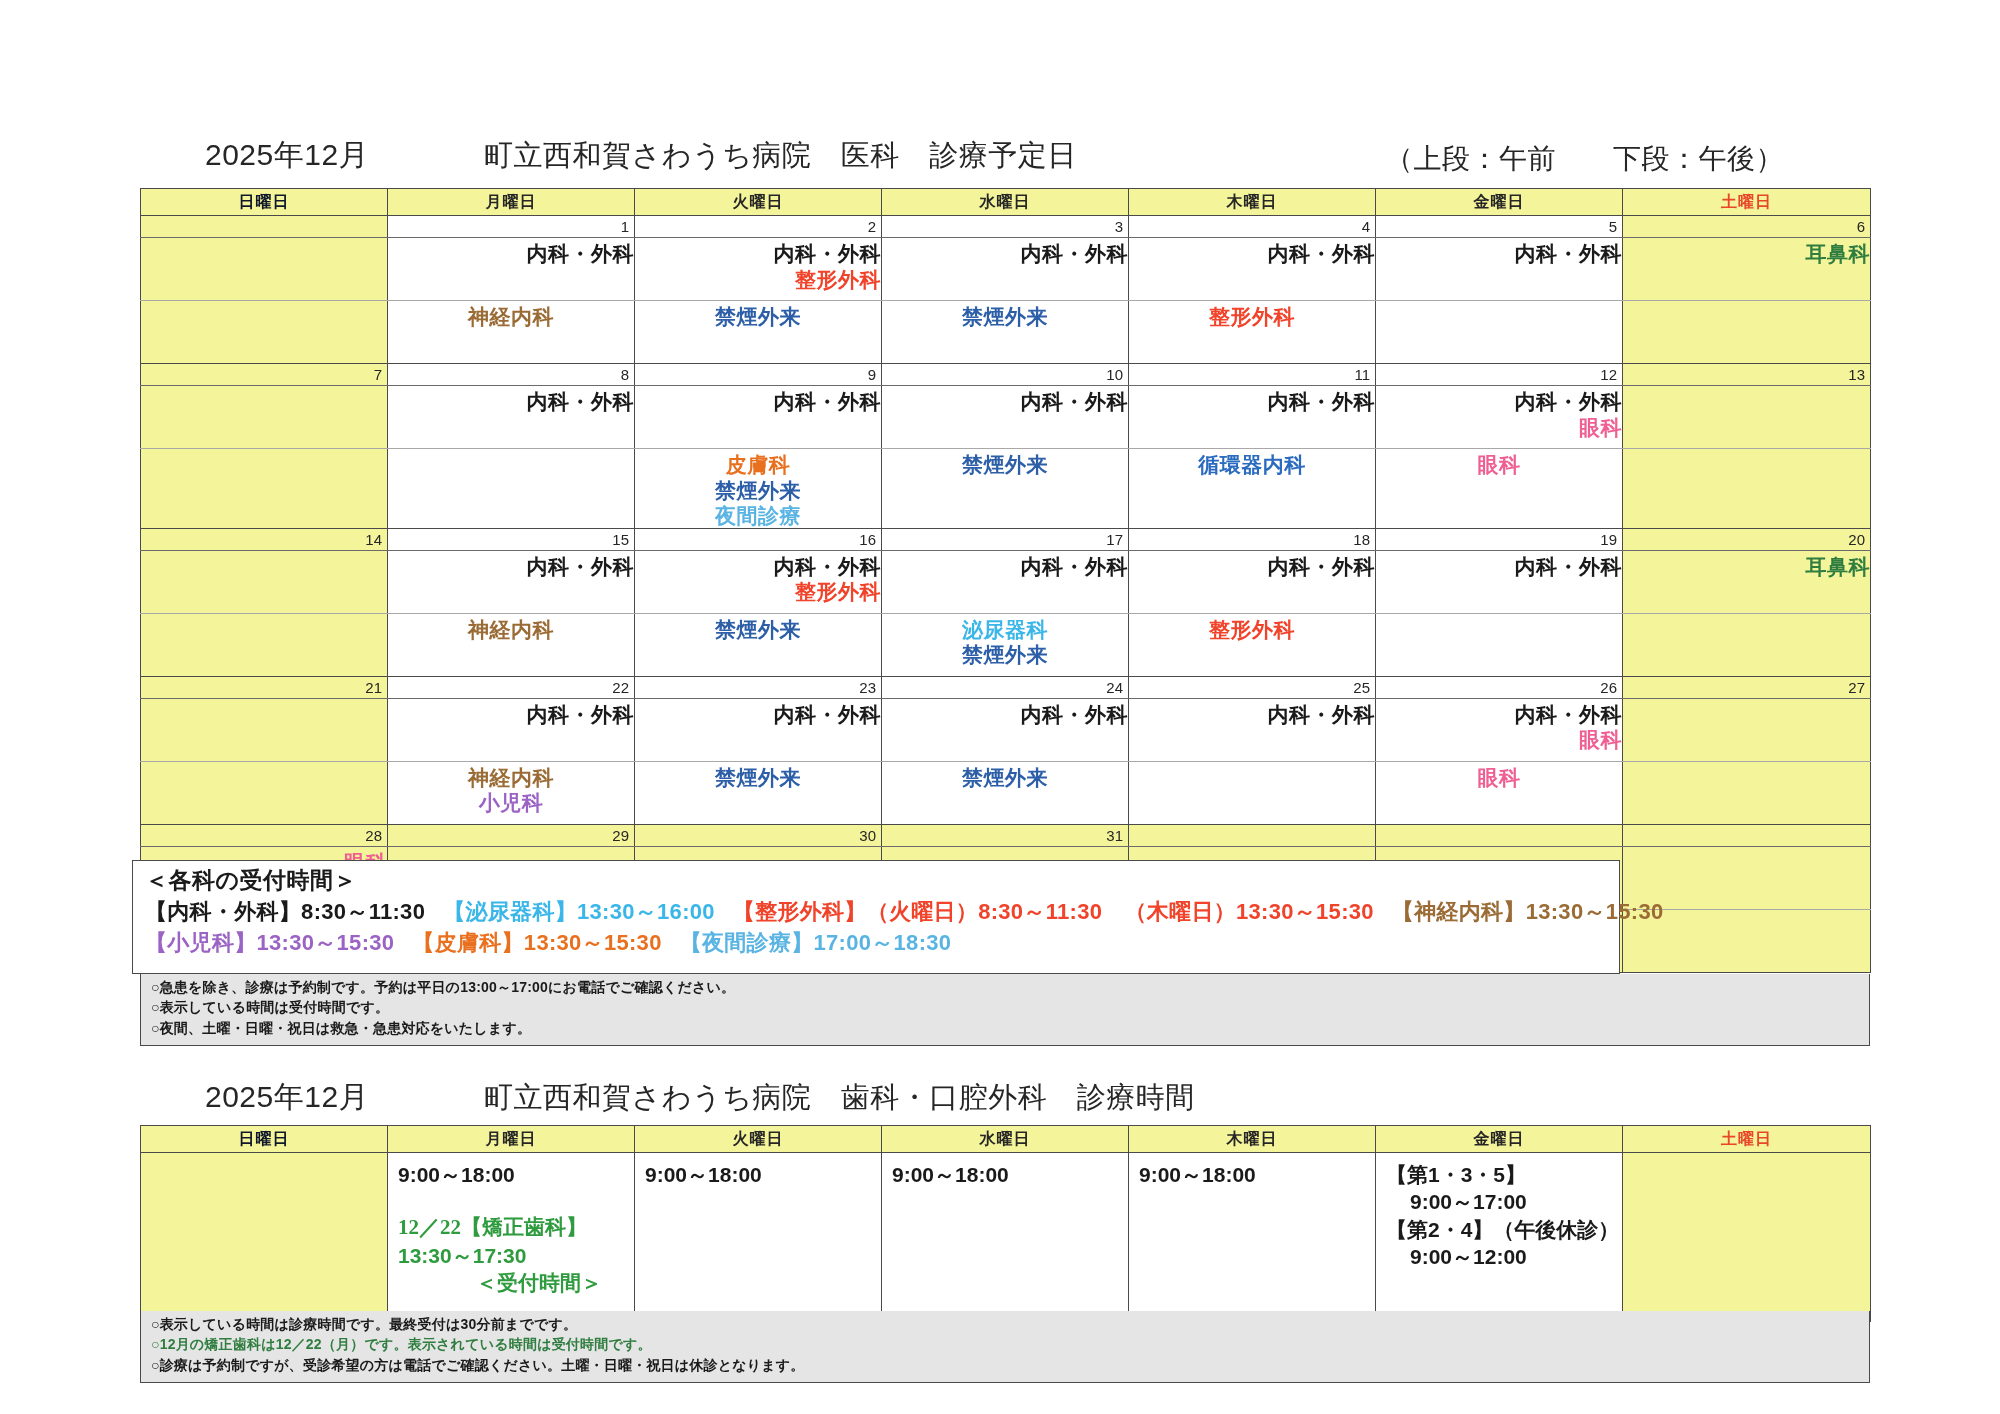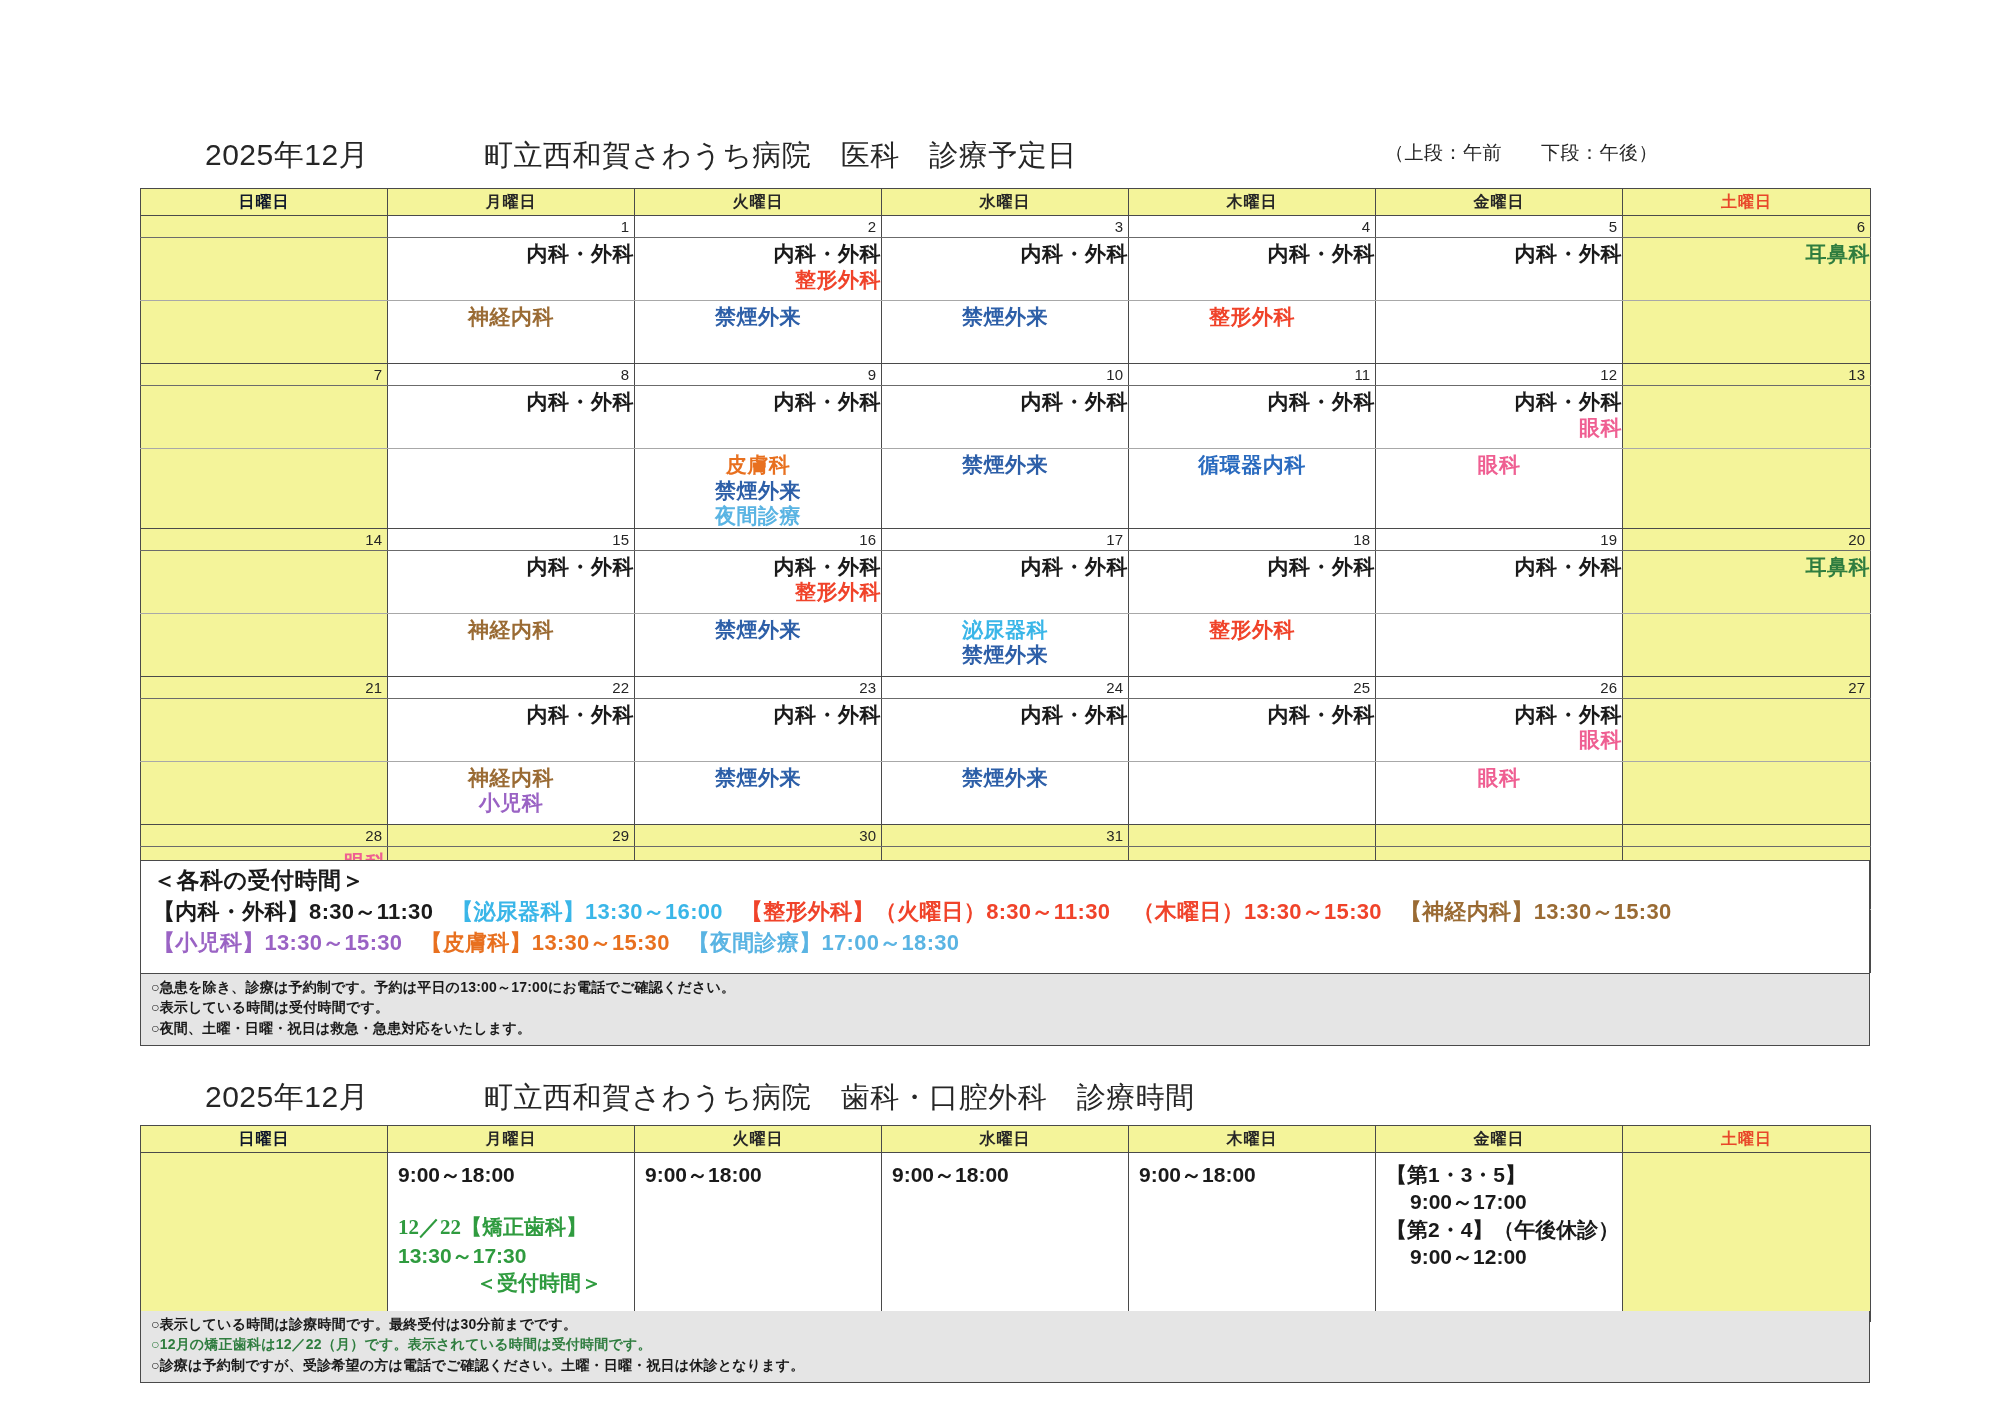--- a/index.html
+++ b/index.html
@@ -33,21 +33,21 @@
     font-size: 30px;
     letter-spacing: 0.5px;
     color: #262626;
   }
   .title-main {
     font-size: 29px;
     letter-spacing: 0.5px;
     color: #262626;
   }
   .title-note {
-    font-size: 19px;
+    font-size: 28px;
     color: #262626;
     letter-spacing: 0.5px;
   }
 
   
   table.cal {
     position: absolute;
     border-collapse: collapse;
     table-layout: fixed;
   }
@@ -432,21 +432,21 @@
           <td class="pm yellow"></td>
           <td class="pm yellow"></td>
           <td class="pm yellow"></td>
           <td class="pm yellow"></td>
           <td class="pm yellow"></td>
           <td class="pm yellow"></td>
         </tr>
       </tbody>
   </table>
 
-  <div class="hours-box" id="hours-box" style="left:140px; top:860px; width:1730px; height:114px;">
+  <div class="hours-box" id="hours-box" style="left:132px; top:860px; width:1488px; height:114px;">
     <div class="hours-head">＜各科の受付時間＞</div>
     <div id="hours-lines">
         <div class="hours-line"><span class="c-black">【内科・外科】8:30～11:30</span><span class="c-cyan">【泌尿器科】13:30～16:00</span><span class="c-red">【整形外科】（火曜日）8:30～11:30　（木曜日）13:30～15:30</span><span class="c-brown">【神経内科】13:30～15:30</span></div>
         <div class="hours-line"><span class="c-purple">【小児科】13:30～15:30</span><span class="c-orange">【皮膚科】13:30～15:30</span><span class="c-ltblue">【夜間診療】17:00～18:30</span></div>
       </div>
   </div>
 
   <div class="notes-box" id="medical-notes" style="left:140px; top:974px; width:1730px; height:72px;">
       <div class="note">○急患を除き、診療は予約制です。予約は平日の13:00～17:00にお電話でご確認ください。</div>
       <div class="note">○表示している時間は受付時間です。</div>

